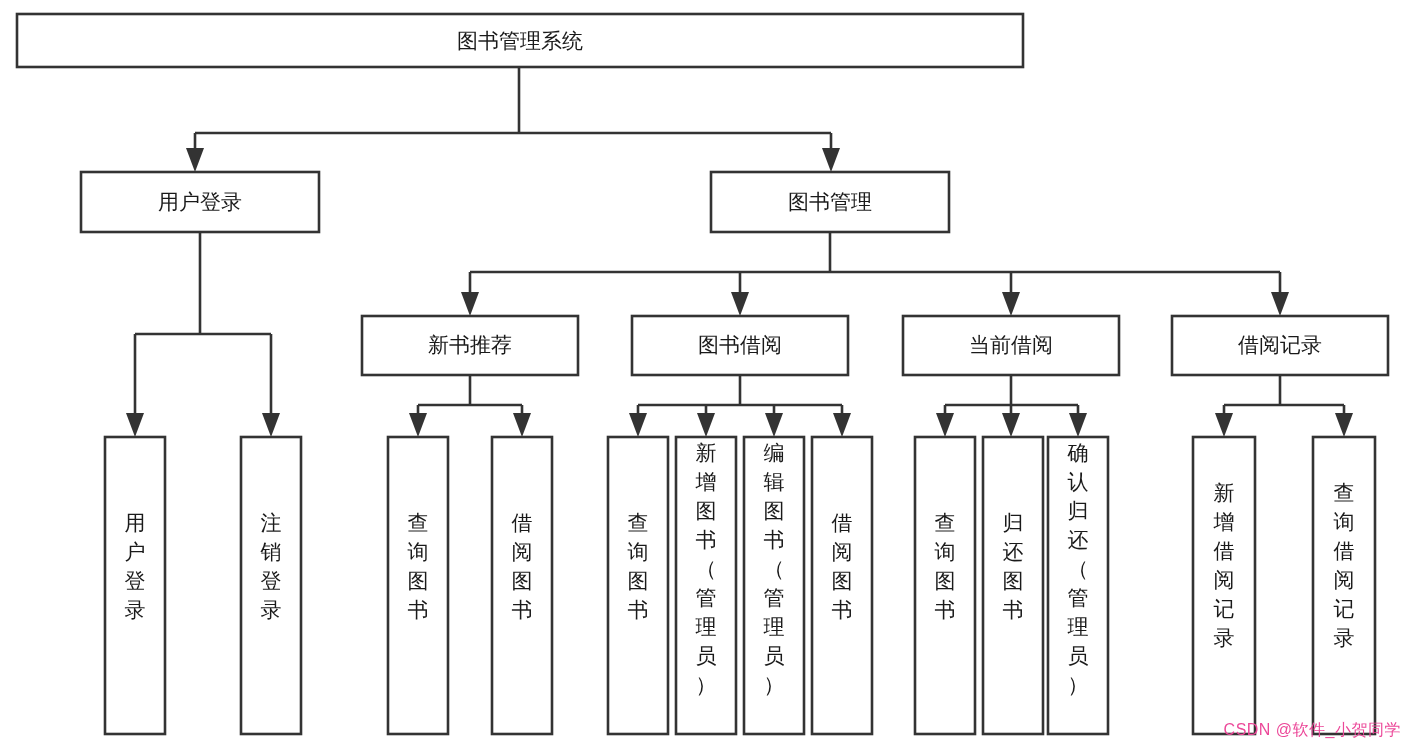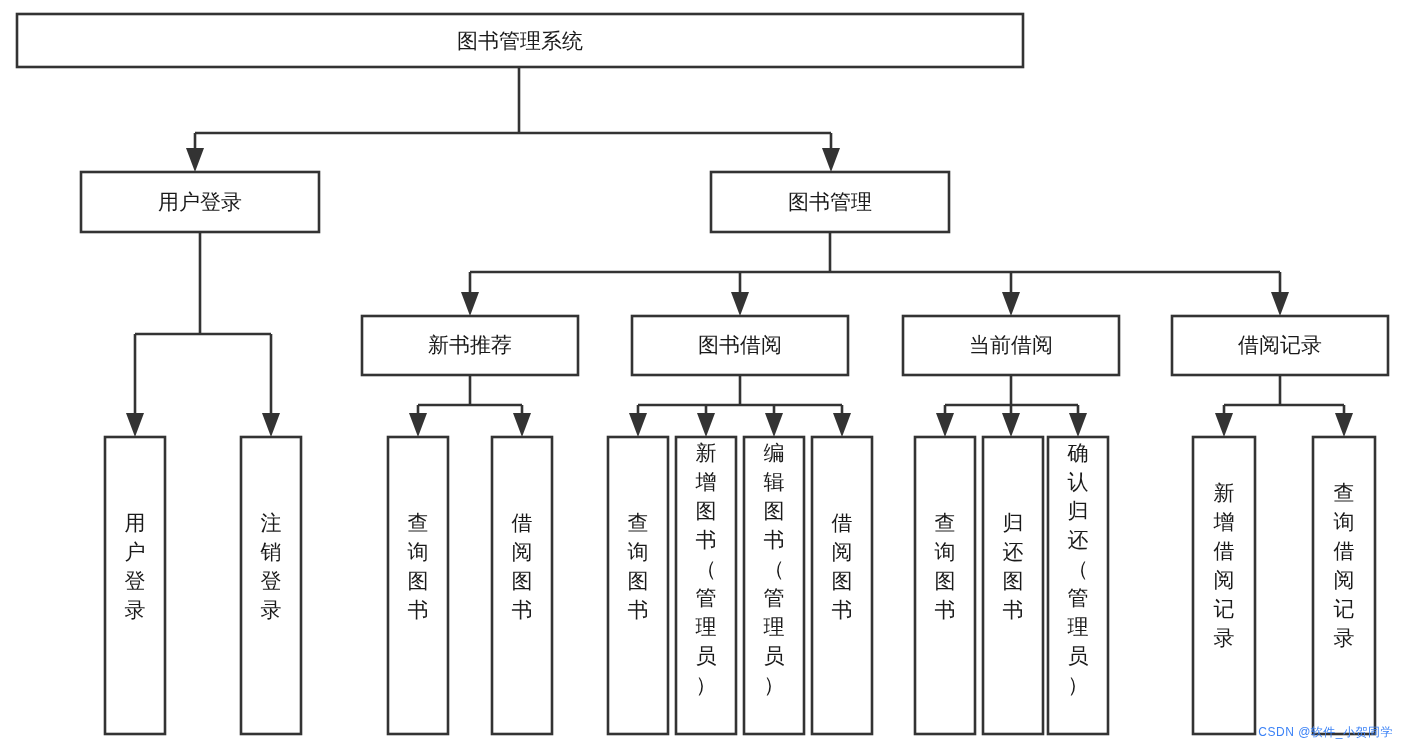--- a/index.html
+++ b/index.html
@@ -44,25 +44,25 @@
     dominant-baseline: middle;
   }
   .node-label-vertical {
     font-family: "Liberation Sans", "DejaVu Sans", sans-serif;
     font-size: 21px;
     fill: #1a1a1a;
     text-anchor: middle;
   }
   .watermark {
     position: absolute;
-    right: 12px;
+    right: 4px;
     bottom: 6px;
     font-family: "Liberation Sans", "DejaVu Sans", sans-serif;
-    font-size: 12px;
-    color: #3b82f6;
+    font-size: 16px;
+    color: #ec4899;
     white-space: nowrap;
     letter-spacing: 0.5px;
   }
 </style>
 </head>
 <body>
 
 <div id="chart-root">
   <svg width="1405" height="747" viewBox="0 0 1405 747" xmlns="http://www.w3.org/2000/svg">
 

